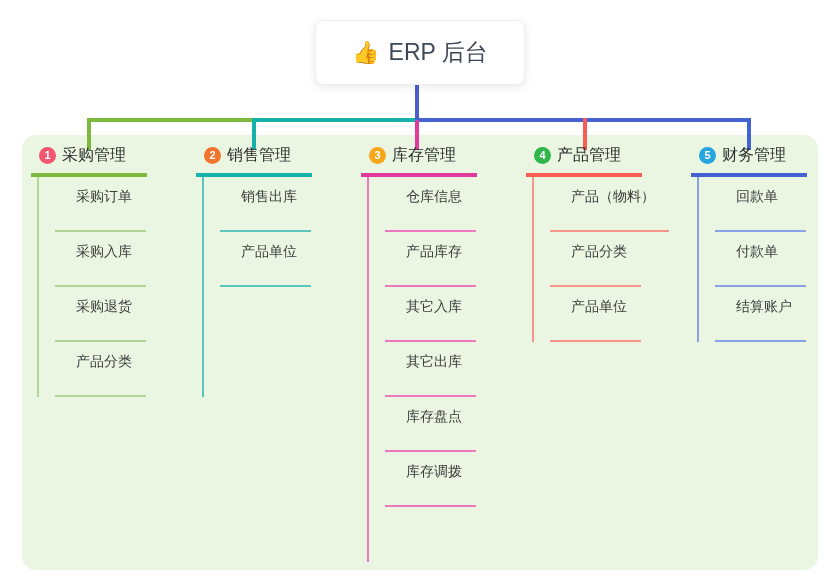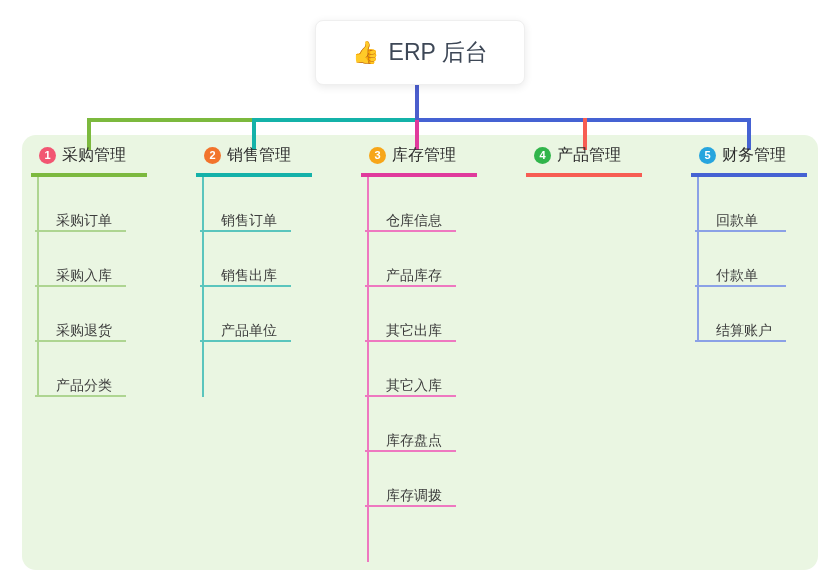--- a/index.html
+++ b/index.html
@@ -49,22 +49,22 @@
   }
   .badge{
     width:17px;height:17px;border-radius:50%;background:var(--badge-bg);
     color:#fff;font-size:11px;font-weight:700;line-height:17px;text-align:center;
     flex:0 0 17px;
   }
   .items{position:relative;}
   .stem{position:absolute;left:6px;top:0;width:2px;background:var(--sub);}
   .item{height:55px;display:flex;align-items:flex-end;}
   .item-inner{
-    margin-left:4px;box-sizing:border-box;min-width:91px;width:max-content;
-    padding:0 14px 0 21px;border-bottom:2px solid var(--sub);
+    margin-left:24px;box-sizing:border-box;min-width:91px;width:max-content;
+    padding:0 14px 24px 21px;border-bottom:2px solid var(--sub);
     font-size:14px;color:var(--text-item);white-space:nowrap;cursor:pointer;
   }
   .n4 .stem{height:220px}.n3 .stem{height:165px}.n7 .stem{height:385px}
 </style>
 </head>
 <body>
 
 <div class="stage">
 
   <div class="panel"></div>
@@ -107,23 +107,20 @@
   </div>
 
   <div class="col col-2 b2">
     <div class="branch-header">
       <span class="badge">2</span>
       <span>销售管理</span>
     </div>
     <div class="items n4">
       <div class="stem"></div>
       <div class="item">
-          <div class="item-inner">销售订单</div>
-        </div>
-      <div class="item">
           <div class="item-inner">销售出库</div>
         </div>
       <div class="item">
           <div class="item-inner">产品单位</div>
         </div>
     </div>
   </div>
 
   <div class="col col-3 b3">
     <div class="branch-header">
@@ -132,38 +129,50 @@
     </div>
     <div class="items n7">
       <div class="stem"></div>
       <div class="item">
           <div class="item-inner">仓库信息</div>
         </div>
       <div class="item">
           <div class="item-inner">产品库存</div>
         </div>
       <div class="item">
-          <div class="item-inner">其它出库</div>
+          <div class="item-inner">其它入库</div>
         </div>
       <div class="item">
-          <div class="item-inner">其它入库</div>
+          <div class="item-inner">其它出库</div>
         </div>
       <div class="item">
           <div class="item-inner">库存盘点</div>
         </div>
       <div class="item">
           <div class="item-inner">库存调拨</div>
         </div>
     </div>
   </div>
 
   <div class="col col-4 b4">
     <div class="branch-header">
       <span class="badge">4</span>
       <span>产品管理</span>
+    </div>
+    <div class="items n3">
+      <div class="stem"></div>
+      <div class="item">
+          <div class="item-inner">产品（物料）</div>
+        </div>
+      <div class="item">
+          <div class="item-inner">产品分类</div>
+        </div>
+      <div class="item">
+          <div class="item-inner">产品单位</div>
+        </div>
     </div>
   </div>
 
   <div class="col col-5 b5">
     <div class="branch-header">
       <span class="badge">5</span>
       <span>财务管理</span>
     </div>
     <div class="items n3">
       <div class="stem"></div>

